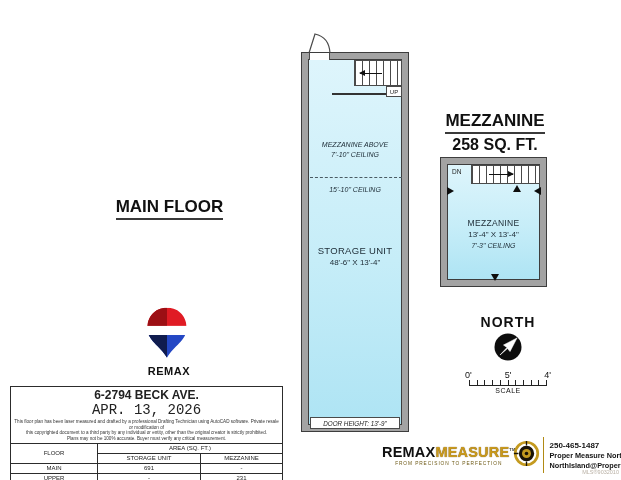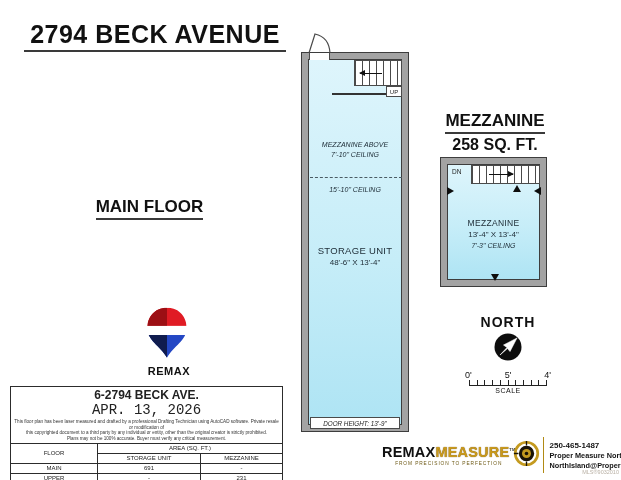--- a/index.html
+++ b/index.html
@@ -78,24 +78,23 @@
   .contact-email { font-size:7.3px; font-weight:700; margin-top:1px; }
 
   .watermark { right:2px; top:469px; font-size:5.5px; color:#b9b0a4; }
 </style>
 </head>
 <body>
 
 <div class="canvas">
 
   <div class="abs title-block">
-    <div class="title-line1">2794 BECK AVENUE</div>
-  </div>
-
-  <div class="abs floor-header" style="left:72px; top:197px; width:155px;">
+  </div>
+
+  <div class="abs floor-header" style="left:92px; top:197px; width:155px;">
     <div class="hl1">MAIN FLOOR</div>
   </div>
 
   <div class="abs remax-block">
     <span>
       <svg width="46" height="53" viewBox="0 0 60 70">
         <defs>
             <clipPath id="bal">
               <path d="M30 1 C13 1 4 14 4 28 C4 44 21 51 30 67 C39 51 56 44 56 28 C56 14 47 1 30 1 Z"></path>
             </clipPath>

